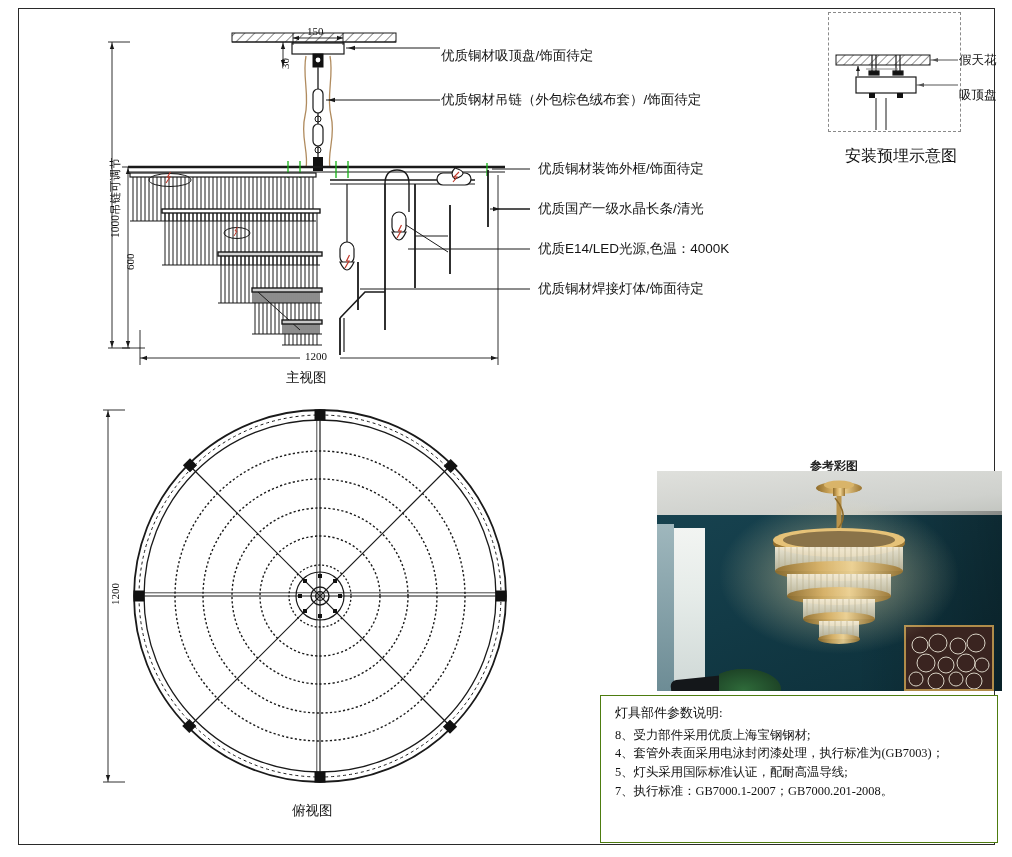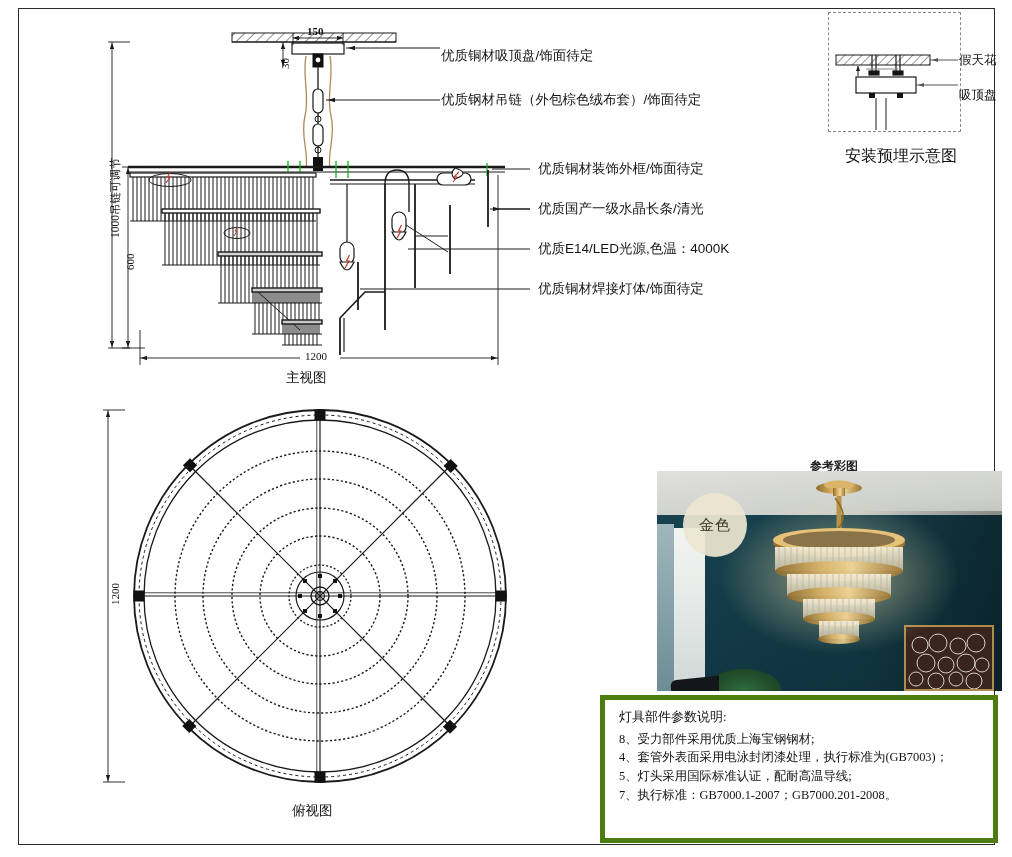--- a/index.html
+++ b/index.html
@@ -86,21 +86,21 @@
     background:radial-gradient(ellipse at 40% 80%,#2f6b3a 0%,#1e4527 70%,rgba(0,0,0,0) 72%);
   }
   .photo .sofa{
     position:absolute;left:4%;bottom:-6px;width:70px;height:20px;
     background:#14171a;border-radius:6px 10px 0 0;transform:rotate(-6deg);
   }
 
   
   .notes{
     position:absolute;left:600px;top:695px;width:398px;height:148px;
-    border:5px solid #4d7c0f;background:#fff;box-sizing:border-box;
+    border:1px solid #4d7c0f;background:#fff;box-sizing:border-box;
     padding:8px 10px 8px 14px;
   }
   .notes .n-title{font-size:13px;margin-bottom:3.5px;color:#111;}
   .notes .n-item{font-size:12.4px;line-height:1.52;color:#111;white-space:nowrap;}
 </style>
 </head>
 <body>
 
 <div class="page-frame"></div>
 
@@ -417,21 +417,21 @@
     <path d="M492,209 l-7,-2.3 v4.6 z" fill="#1a1a1a" stroke="none" transform="translate(8,0)"></path>
     <line x1="496" y1="209" x2="530" y2="209"></line>
 
     <line x1="408" y1="249" x2="530" y2="249"></line>
 
     <line x1="360" y1="289" x2="530" y2="289"></line>
   </g>
 </svg>
 </div>
 
-<div class="dim" style="left:307px;top:25px;font-weight:bold;">150</div>
+<div class="dim" style="left:307px;top:25px;">150</div>
 <div class="dim vert" style="left:279px;top:69px;">30</div>
 <div class="dim vert" style="left:108px;top:238px;font-size:11.5px;">1000吊链可调节</div>
 <div class="dim vert" style="left:124px;top:270px;">600</div>
 <div class="dim" style="left:305px;top:350px;">1200</div>
 <div class="viewtitle" style="left:286px;top:369px;">主视图</div>
 
 <div class="callout" style="left:441px;top:48px;">优质铜材吸顶盘/饰面待定</div>
 <div class="callout" style="left:441px;top:92px;">优质钢材吊链（外包棕色绒布套）/饰面待定</div>
 <div class="callout" style="left:538px;top:161px;">优质铜材装饰外框/饰面待定</div>
 <div class="callout" style="left:538px;top:201px;">优质国产一级水晶长条/清光</div>
@@ -677,21 +677,20 @@
         <line x1="166" y1="150" x2="166" y2="168"></line>
           <line x1="172" y1="150" x2="172" y2="168"></line>
         <line x1="178" y1="150" x2="178" y2="168"></line>
           <line x1="184" y1="150" x2="184" y2="168"></line>
         <line x1="190" y1="150" x2="190" y2="168"></line>
           <line x1="196" y1="150" x2="196" y2="168"></line>
       </g>
     </g>
     <ellipse cx="182" cy="168" rx="21" ry="5" fill="url(#gold)" opacity=".9"></ellipse>
   </svg>
-  <div class="badge">金色</div>
 </div>
 
 <div class="notes">
   <div class="n-title">灯具部件参数说明:</div>
   <div class="n-item">8、受力部件采用优质上海宝钢钢材;</div>
   <div class="n-item">4、套管外表面采用电泳封闭漆处理，执行标准为(GB7003)；</div>
   <div class="n-item">5、灯头采用国际标准认证，配耐高温导线;</div>
   <div class="n-item">7、执行标准：GB7000.1-2007；GB7000.201-2008。</div>
 </div>
 

